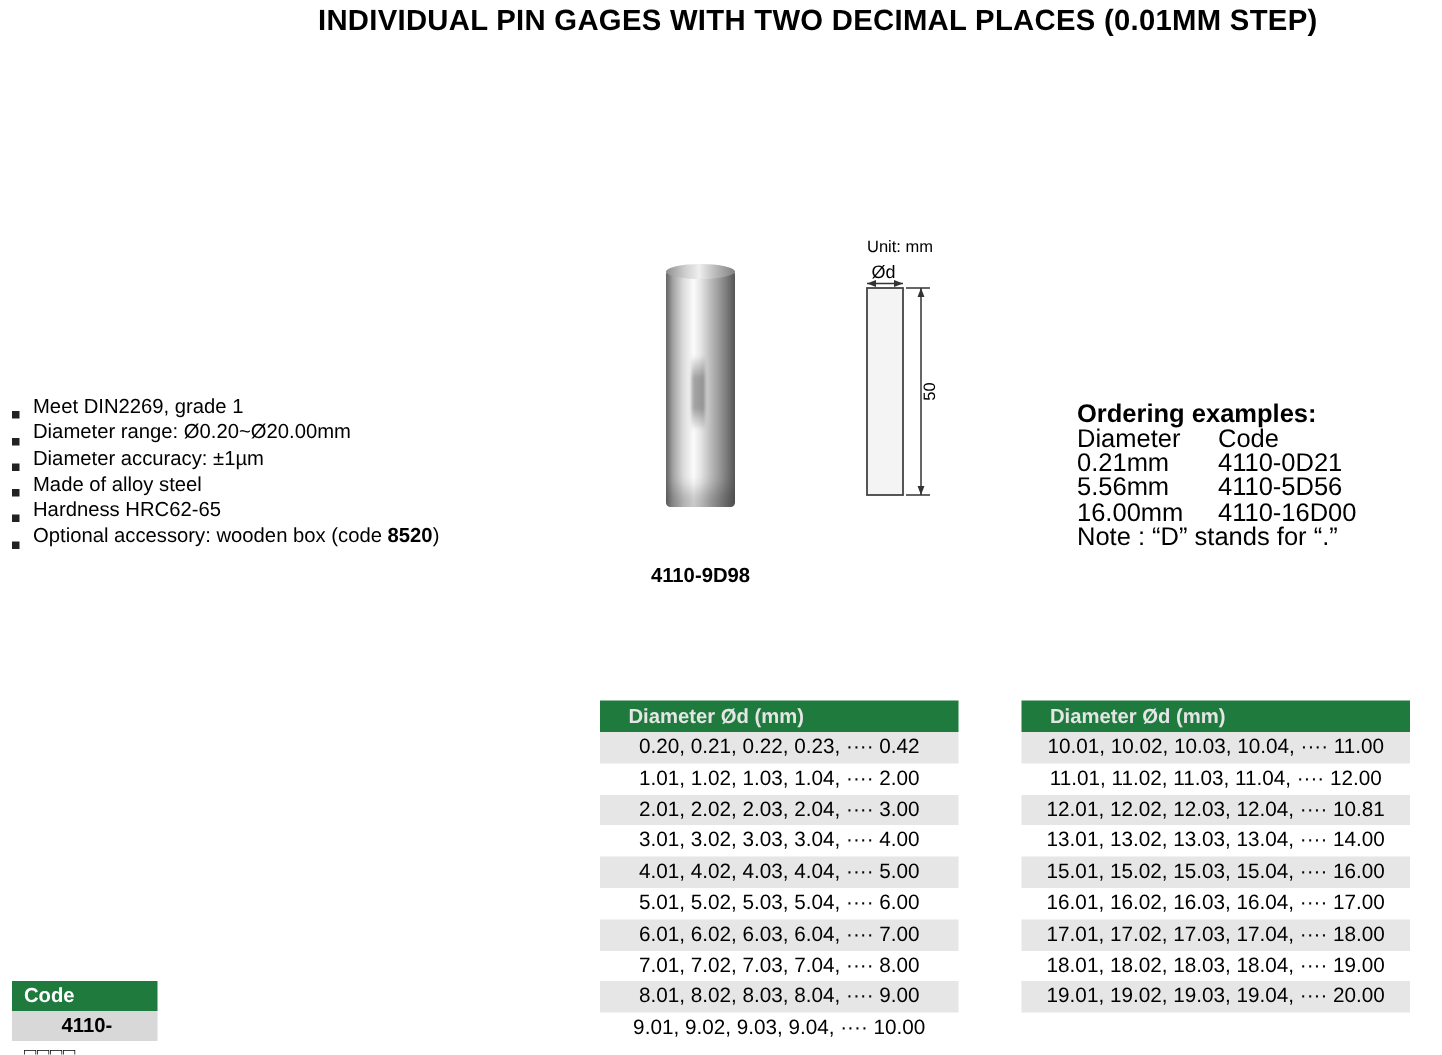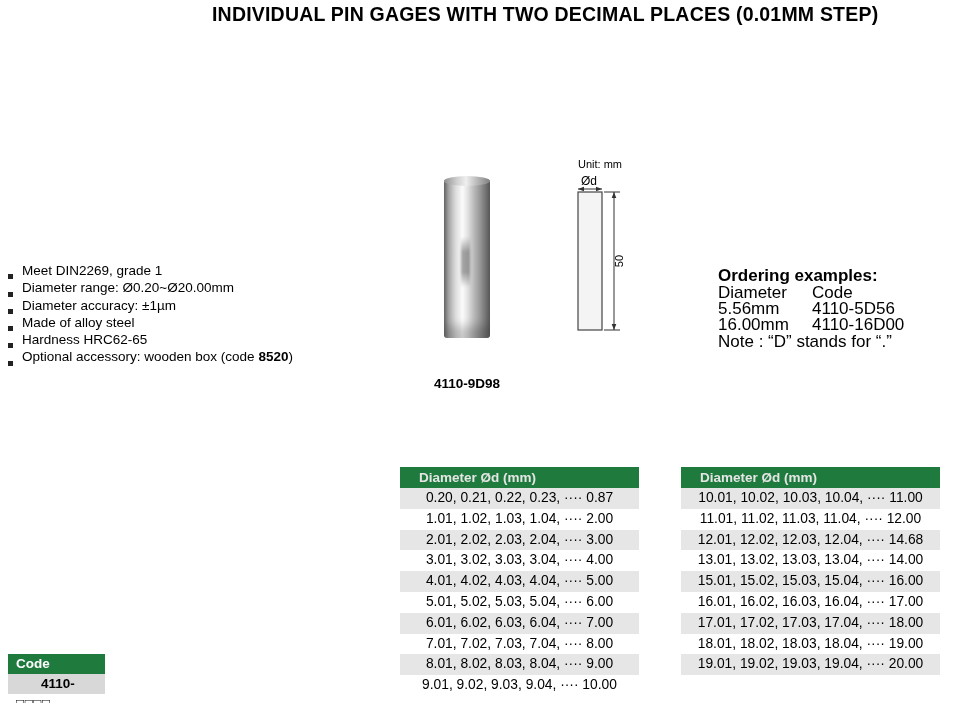--- a/index.html
+++ b/index.html
@@ -134,53 +134,57 @@
   <text x="53" y="105" font-size="11" text-anchor="middle" transform="rotate(-90 53 105)">50</text>
 </svg>
 
 <div class="ordering">
   <div class="ord-title">Ordering examples:</div>
   <div class="ord-row">
     <span class="ord-col1">Diameter</span>
     <span class="ord-col2">Code</span>
   </div>
   <div class="ord-row">
+    <span class="ord-col1">0.21mm</span>
+    <span class="ord-col2">4110-0D21</span>
+  </div>
+  <div class="ord-row">
     <span class="ord-col1">5.56mm</span>
     <span class="ord-col2">4110-5D56</span>
   </div>
   <div class="ord-row">
     <span class="ord-col1">16.00mm</span>
     <span class="ord-col2">4110-16D00</span>
   </div>
   <div class="ord-note">Note : “D” stands for “.”</div>
 </div>
 
 <div class="code-box">
   <div class="code-head">Code</div>
   <div class="code-val"><b>4110-</b><span>□□□□</span></div>
 </div>
 
 <div class="dtable left">
   <div class="t-header">Diameter Ød (mm)</div>
-  <div class="t-row">0.20, 0.21, 0.22, 0.23, ···· 0.87</div>
+  <div class="t-row">0.20, 0.21, 0.22, 0.23, ···· 0.42</div>
   <div class="t-row">1.01, 1.02, 1.03, 1.04, ···· 2.00</div>
   <div class="t-row">2.01, 2.02, 2.03, 2.04, ···· 3.00</div>
   <div class="t-row">3.01, 3.02, 3.03, 3.04, ···· 4.00</div>
   <div class="t-row">4.01, 4.02, 4.03, 4.04, ···· 5.00</div>
   <div class="t-row">5.01, 5.02, 5.03, 5.04, ···· 6.00</div>
   <div class="t-row">6.01, 6.02, 6.03, 6.04, ···· 7.00</div>
   <div class="t-row">7.01, 7.02, 7.03, 7.04, ···· 8.00</div>
   <div class="t-row">8.01, 8.02, 8.03, 8.04, ···· 9.00</div>
   <div class="t-row">9.01, 9.02, 9.03, 9.04, ···· 10.00</div>
 </div>
 
 <div class="dtable right">
   <div class="t-header">Diameter Ød (mm)</div>
   <div class="t-row">10.01, 10.02, 10.03, 10.04, ···· 11.00</div>
   <div class="t-row">11.01, 11.02, 11.03, 11.04, ···· 12.00</div>
-  <div class="t-row">12.01, 12.02, 12.03, 12.04, ···· 14.68</div>
+  <div class="t-row">12.01, 12.02, 12.03, 12.04, ···· 10.81</div>
   <div class="t-row">13.01, 13.02, 13.03, 13.04, ···· 14.00</div>
   <div class="t-row">15.01, 15.02, 15.03, 15.04, ···· 16.00</div>
   <div class="t-row">16.01, 16.02, 16.03, 16.04, ···· 17.00</div>
   <div class="t-row">17.01, 17.02, 17.03, 17.04, ···· 18.00</div>
   <div class="t-row">18.01, 18.02, 18.03, 18.04, ···· 19.00</div>
   <div class="t-row">19.01, 19.02, 19.03, 19.04, ···· 20.00</div>
 </div>
 
 </body></html>

